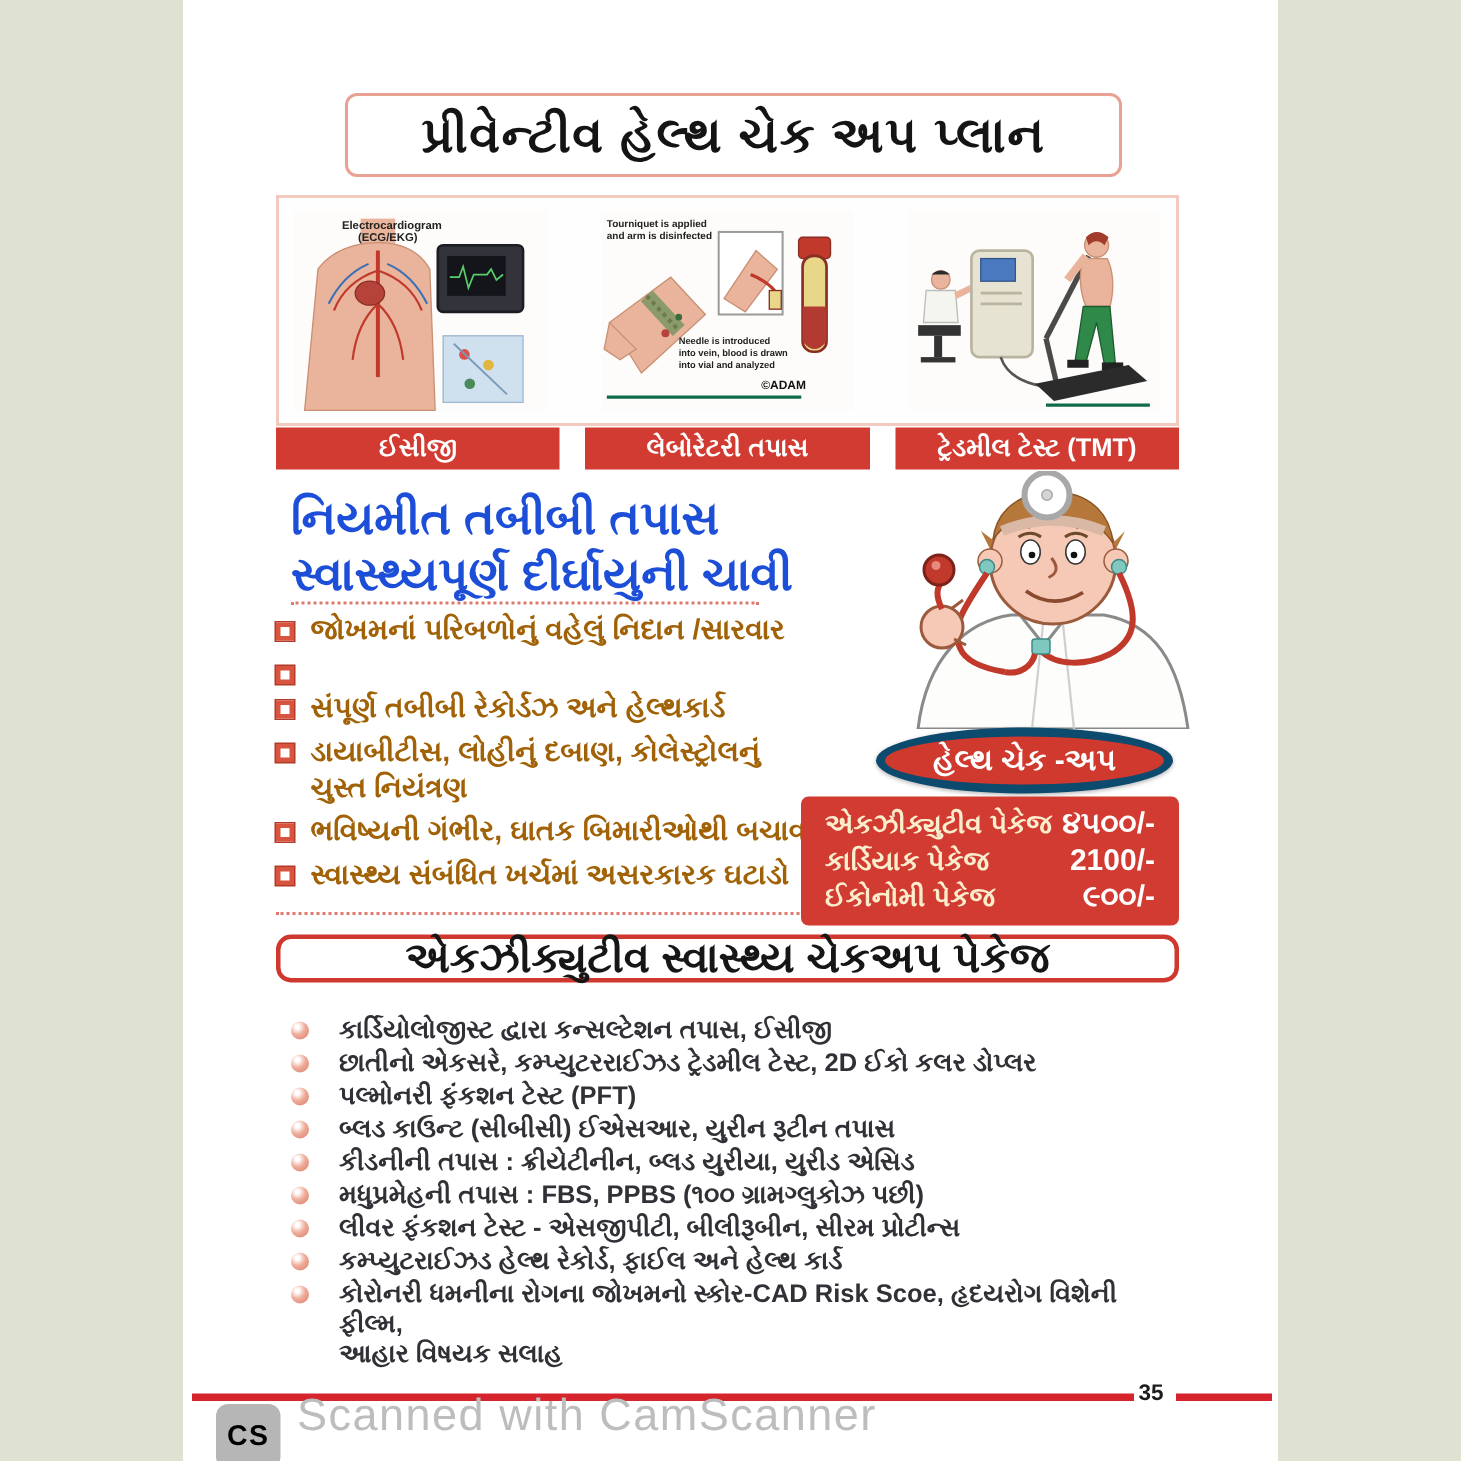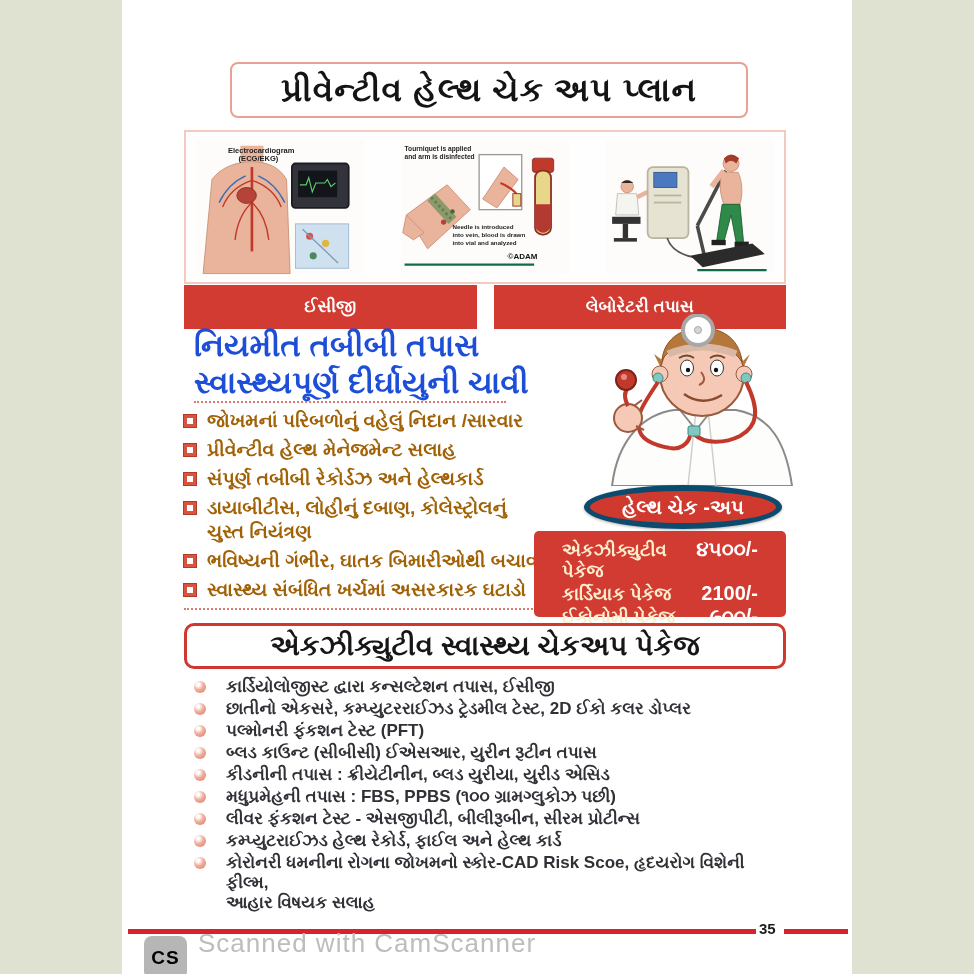--- a/index.html
+++ b/index.html
@@ -23,21 +23,21 @@
     font-size:33px; font-weight:bold; color:#141414; letter-spacing:1px;
   }
   
   .photo-box {
     position:absolute; left:62px; top:130px; width:602px; height:154px;
     border:2px solid #f3cabf; background:#fefefe;
     display:flex; justify-content:space-between; padding:4px 10px;gap:36px;
   }
   .photo-cell { width:190px; height:142px; }
   .label-bar {
-    position:absolute; left:62px; top:285px; width:602px; height:44px;
+    position:absolute; left:62px; top:285px; width:602px; height:28px;
     display:flex; gap:17px;
   }
   .label-cell {
     flex:1; background:#d23b32; color:#fff;
     font-size:17px; font-weight:bold;
     display:flex; align-items:center; justify-content:center;
   }
   
   .benefits-heading {
     position:absolute; left:72px; top:327px; width:400px;
@@ -61,29 +61,29 @@
   .doctor { position:absolute; left:462px; top:314px; width:218px; height:172px; }
   .badge-oval {
     position:absolute; left:462px; top:485px; width:198px; height:44px;
     background:#d0392e; border:6px solid #0c4a6e; border-radius:50%;
     box-shadow:0 1px 3px rgba(0,0,0,.3);
     display:flex; align-items:center; justify-content:center;
     color:#fff; font-size:20px; font-weight:bold;
   }
   .price-box {
     position:absolute; left:412px; top:531px; width:252px; height:86px;
-    background:#d23b32; border-radius:5px; padding:7px 28px;
+    background:#d23b32; border-radius:5px; padding:7px 16px;
     display:flex; flex-direction:column; justify-content:space-between;
   }
   .p-row { display:flex; justify-content:space-between; align-items:baseline; }
   .p-name { color:#fbeecd; font-size:18px; font-weight:bold; }
   .p-price { color:#fff; font-size:20px; font-weight:bold; }
   
   .section-header {
-    position:absolute; left:62px; top:623px; width:602px; height:46px;
+    position:absolute; left:62px; top:623px; width:602px; height:32px;
     border:3px solid #cf382e; border-radius:10px; background:#fff;
     display:flex; align-items:center; justify-content:center;
     font-size:28px; font-weight:bold; color:#161616;
   }
   .exec-list { position:absolute; left:72px; top:677px; width:592px; }
   .e-item {
     display:flex; gap:20px; margin-bottom:2px;
     font-size:17px; font-weight:bold; color:#303036; line-height:20px;
   }
   .e-item .txt { white-space:pre-line; }
@@ -94,21 +94,21 @@
   
   .red-line-main { position:absolute; left:6px; top:929px; width:628px; height:5px; background:#d6242c; z-index:1; }
   .red-line-end  { position:absolute; left:662px; top:929px; width:64px; height:5px; background:#d6242c; z-index:1; }
   .page-num { position:absolute; left:637px; top:920px; font-size:15px; font-weight:bold; color:#1c1c1c; z-index:2; }
   .watermark { position:absolute; left:22px; top:908px; display:flex; align-items:center; gap:11px; z-index:2; }
   .cs-logo {
     width:43px; height:43px; background:#b6b6b6; border-radius:8px;
     display:flex; align-items:center; justify-content:center;
     color:#000000; font-size:19px; font-weight:bold; letter-spacing:1px;margin-top:28px;
   }
-  .wm-text { font-size:26px; color:#bdbdbd; letter-spacing:1px; }
+  .wm-text { font-size:30px; color:#bdbdbd; letter-spacing:1px; }
   svg text { font-family:"Liberation Sans", sans-serif; }
 </style>
 </head>
 <body>
 
 <div class="page">
 
   <div class="title-box">પ્રીવેન્ટીવ હેલ્થ ચેક અપ પ્લાન</div>
 
   <div class="photo-box">
@@ -181,36 +181,36 @@
       <rect x="120" y="112" width="16" height="6" fill="#222"></rect>
       <rect x="146" y="114" width="16" height="6" fill="#222"></rect>
       <path d="M96,130 L166,116 L180,128 L110,143 Z" fill="#2b2b2b"></path>
       <line x1="104" y1="146" x2="182" y2="146" stroke="#0f6b48" stroke-width="2.5"></line>
     </svg>
   </div>
 
   <div class="label-bar">
     <div class="label-cell">ઈસીજી</div>
     <div class="label-cell">લેબોરેટરી તપાસ</div>
+    <div class="label-cell">ટ્રેડમીલ ટેસ્ટ (TMT)</div>
   </div>
 
   <div class="benefits-heading">
     <div>નિયમીત તબીબી તપાસ</div>
     <div>સ્વાસ્થ્યપૂર્ણ દીર્ઘાયુની ચાવી</div>
   </div>
   <div class="dotted-line dotted-1"></div>
 
   <div class="benefits-list">
     <div class="b-item">
         <span class="b-bullet"></span>
         <span class="txt">જોખમનાં પરિબળોનું વહેલું નિદાન /સારવાર</span>
       </div>
     <div class="b-item">
         <span class="b-bullet"></span>
-        <span class="txt">પ્રીવેન્ટીવ હેલ્થ મેનેજમેન્ટ સલાહ</span>
       </div>
     <div class="b-item">
         <span class="b-bullet"></span>
         <span class="txt">સંપૂર્ણ તબીબી રેકોર્ડઝ અને હેલ્થકાર્ડ</span>
       </div>
     <div class="b-item">
         <span class="b-bullet"></span>
         <span class="txt">ડાયાબીટીસ, લોહીનું દબાણ, કોલેસ્ટ્રોલનું
 ચુસ્ત નિયંત્રણ</span>
       </div>

